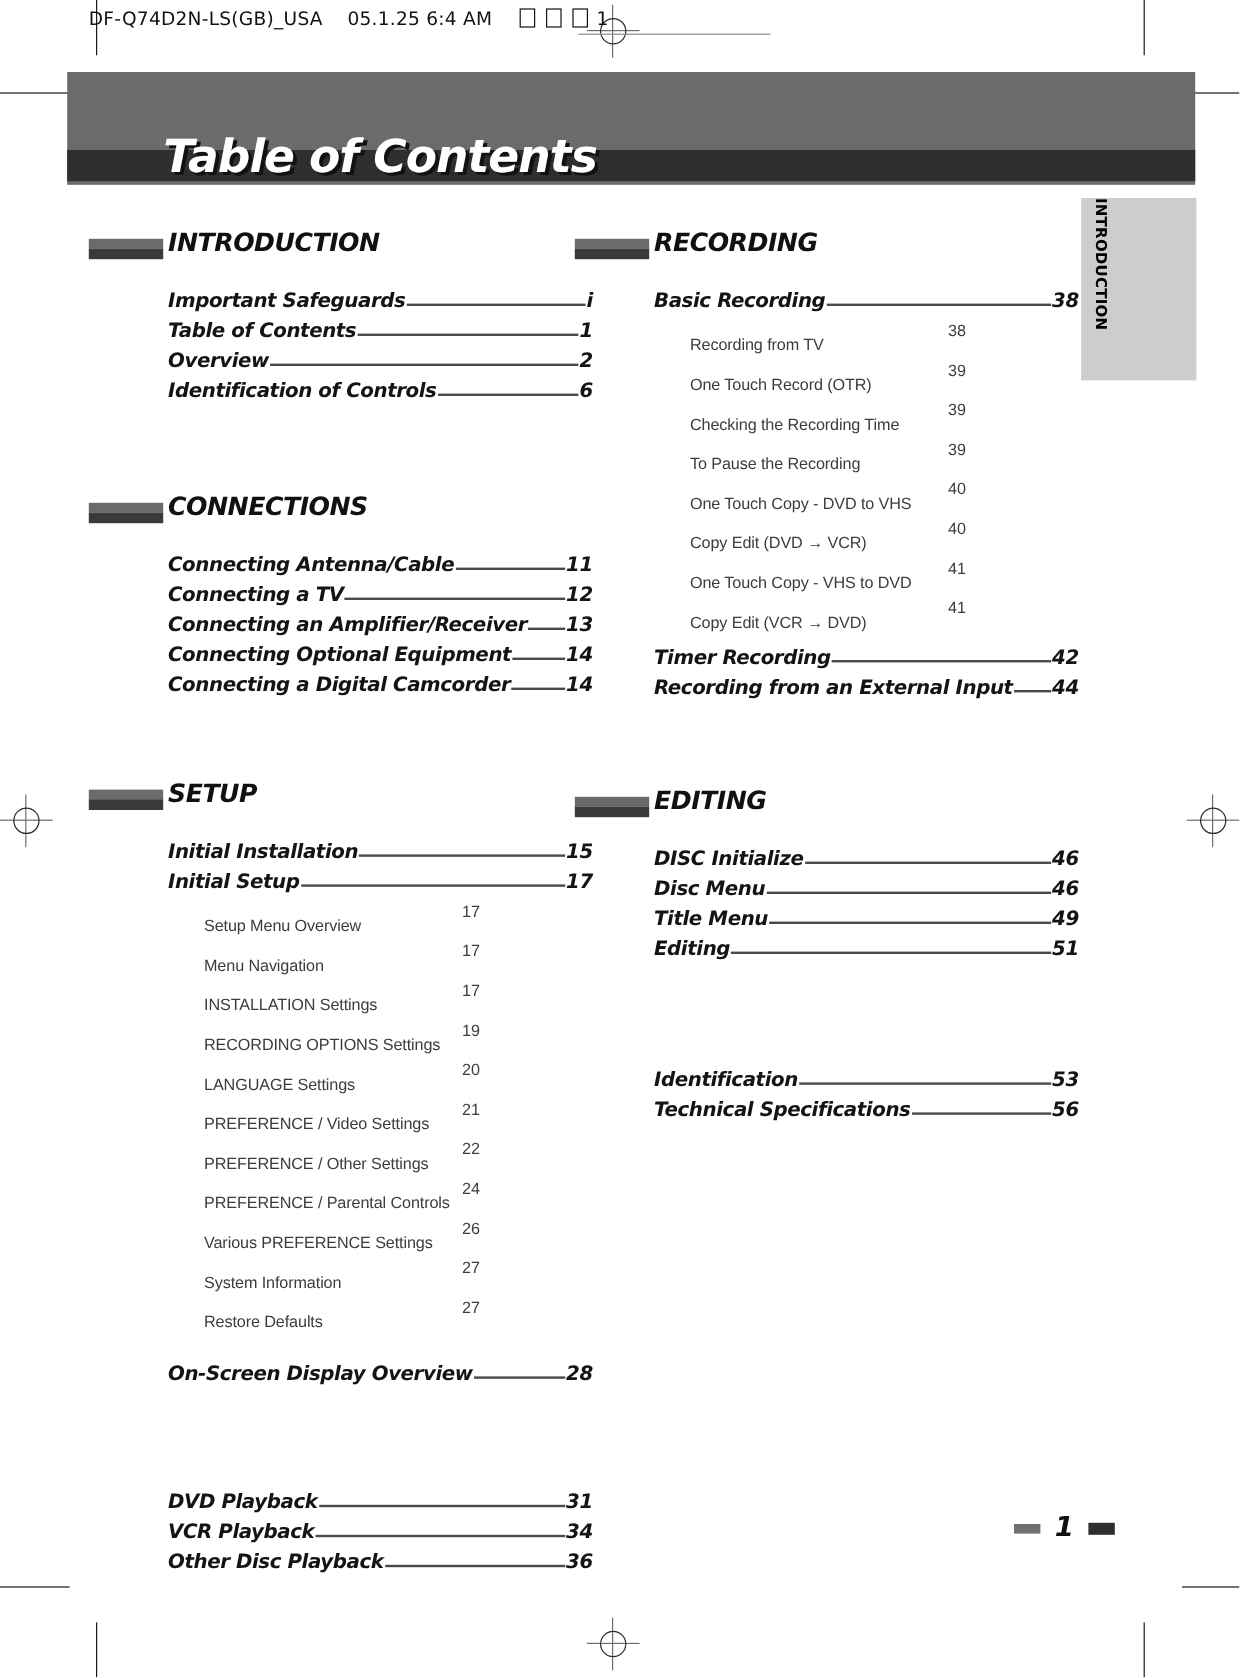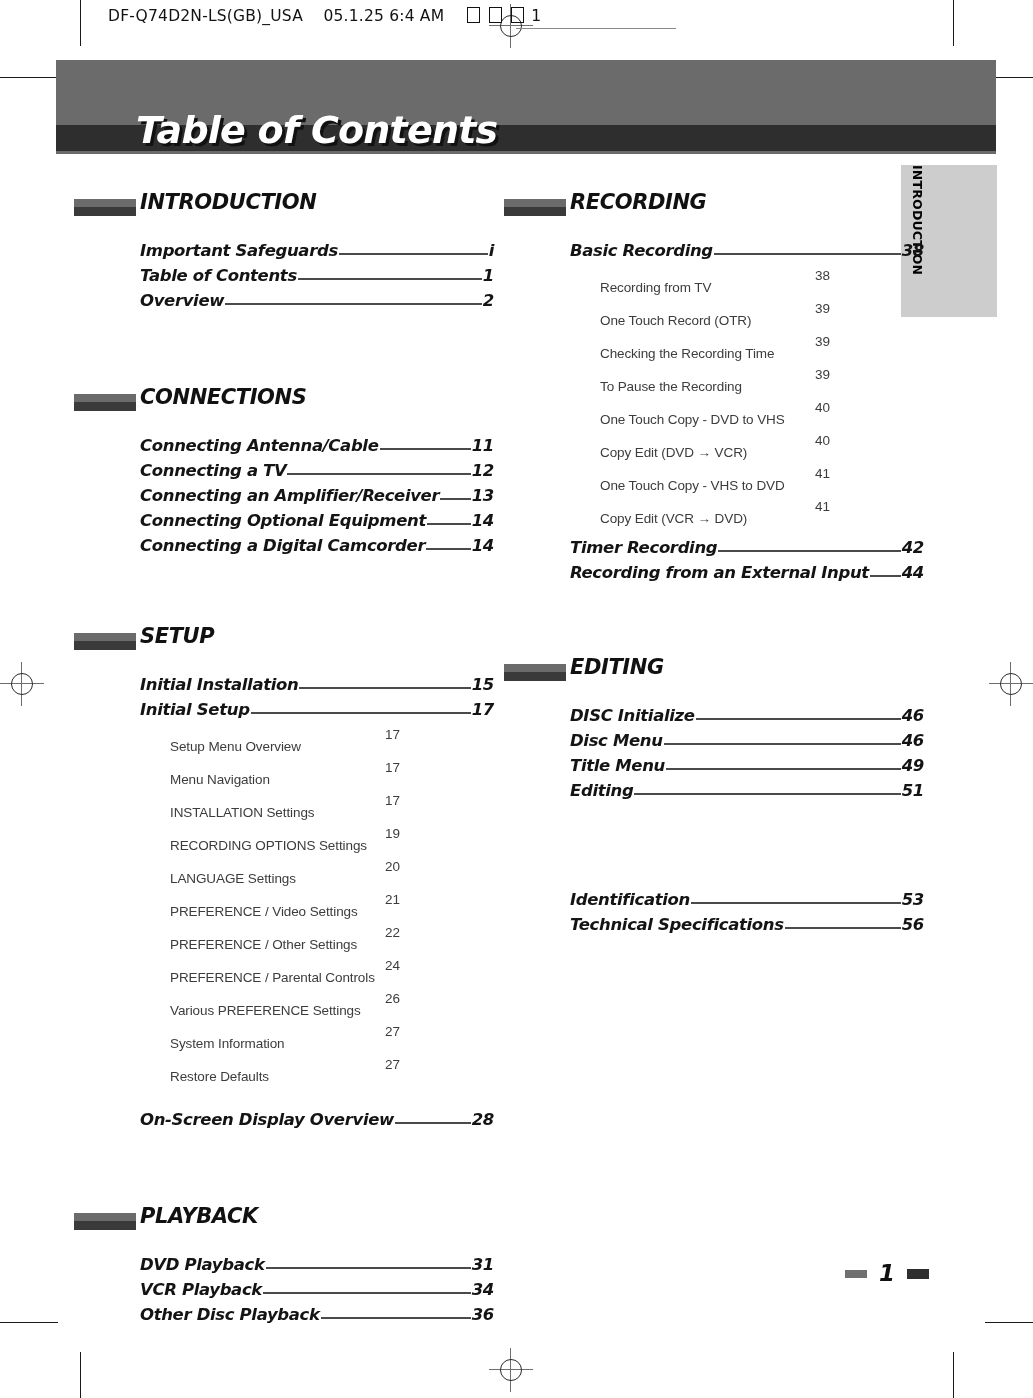--- a/index.html
+++ b/index.html
@@ -53,21 +53,20 @@
   
   .print-header {
     position: absolute;
     left: 74px;
     top: 7px;
     font-family: "DejaVu Sans", sans-serif;
     font-size: 15.5px;
     color: #121212;
     letter-spacing: 0.2px;
     white-space: nowrap;
-    margin-left: 34px;
   }
   .print-header .box-glyph {
     display: inline-block;
     width: 11px;
     height: 14px;
     border: 1px solid #121212;
     margin: 0 2px;
     vertical-align: -2px;
   }
   .print-header .rule {
@@ -137,21 +136,21 @@
     white-space: nowrap;
   }
 
   
   .col {
     position: absolute;
     top: 190px;
     width: 420px;
   }
   .col-left  { left: 74px; }
-  .col-right { left: 504px; }
+  .col-right { left: 479px; }
 
   
   .section { position: relative; }
   .section-head {
     position: relative;
     height: 38px;
   }
   .bullet {
     position: absolute;
     left: 0;
@@ -334,20 +333,25 @@
         <div class="entry">
           <span class="e-label">Table of Contents</span>
           <span class="e-leader"></span>
           <span class="e-page">1</span>
         </div>
         <div class="entry">
           <span class="e-label">Overview</span>
           <span class="e-leader"></span>
           <span class="e-page">2</span>
         </div>
+        <div class="entry">
+          <span class="e-label">Identification of Controls</span>
+          <span class="e-leader"></span>
+          <span class="e-page">6</span>
+        </div>
       </div>
     </div>
 
     <div style="height:72px"></div>
 
     <div class="section">
       <div class="section-head">
         <div class="bullet">
             <div class="top-half"></div>
             <div class="bot-half"></div>
@@ -456,27 +460,20 @@
           <span class="e-label">On-Screen Display Overview</span>
           <span class="e-leader"></span>
           <span class="e-page">28</span>
         </div>
       </div>
     </div>
 
     <div style="height:72px"></div>
 
     <div class="section">
-      <div class="section-head">
-        <div class="bullet">
-            <div class="top-half"></div>
-            <div class="bot-half"></div>
-          </div>
-        <div class="section-title">PLAYBACK</div>
-      </div>
       <div class="entries">
         <div class="entry">
           <span class="e-label">DVD Playback</span>
           <span class="e-leader"></span>
           <span class="e-page">31</span>
         </div>
         <div class="entry">
           <span class="e-label">VCR Playback</span>
           <span class="e-leader"></span>
           <span class="e-page">34</span>

